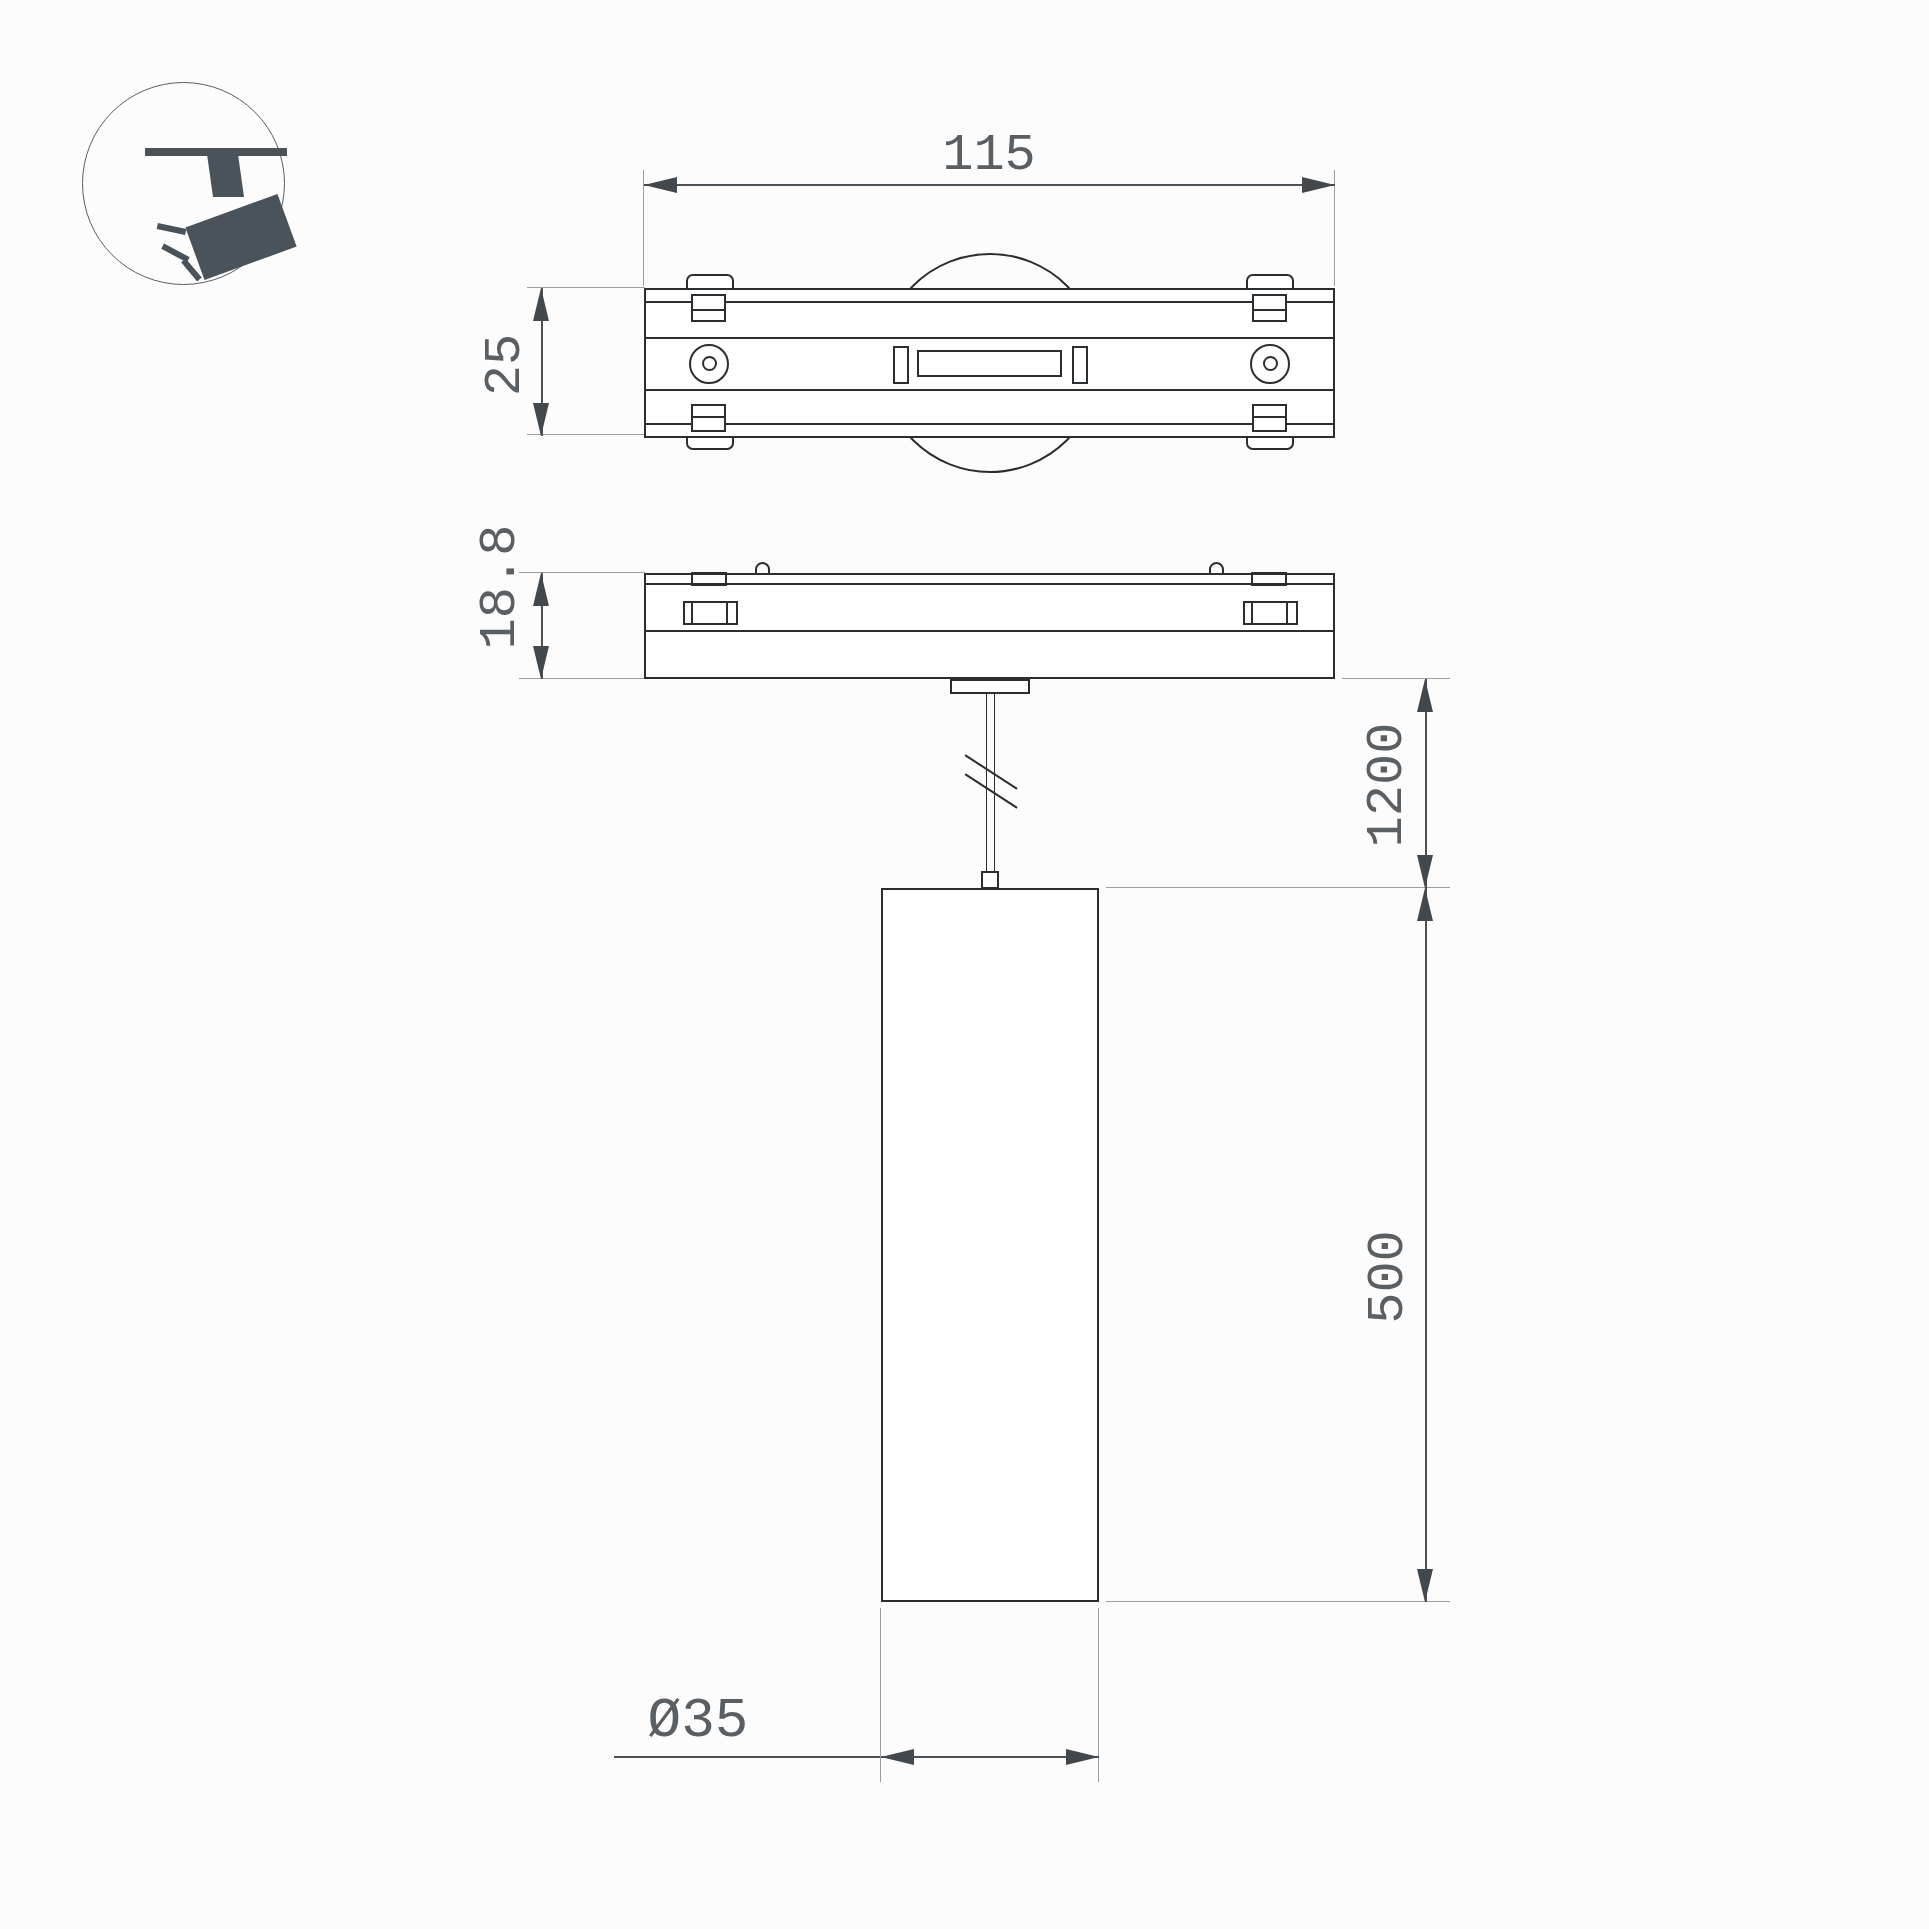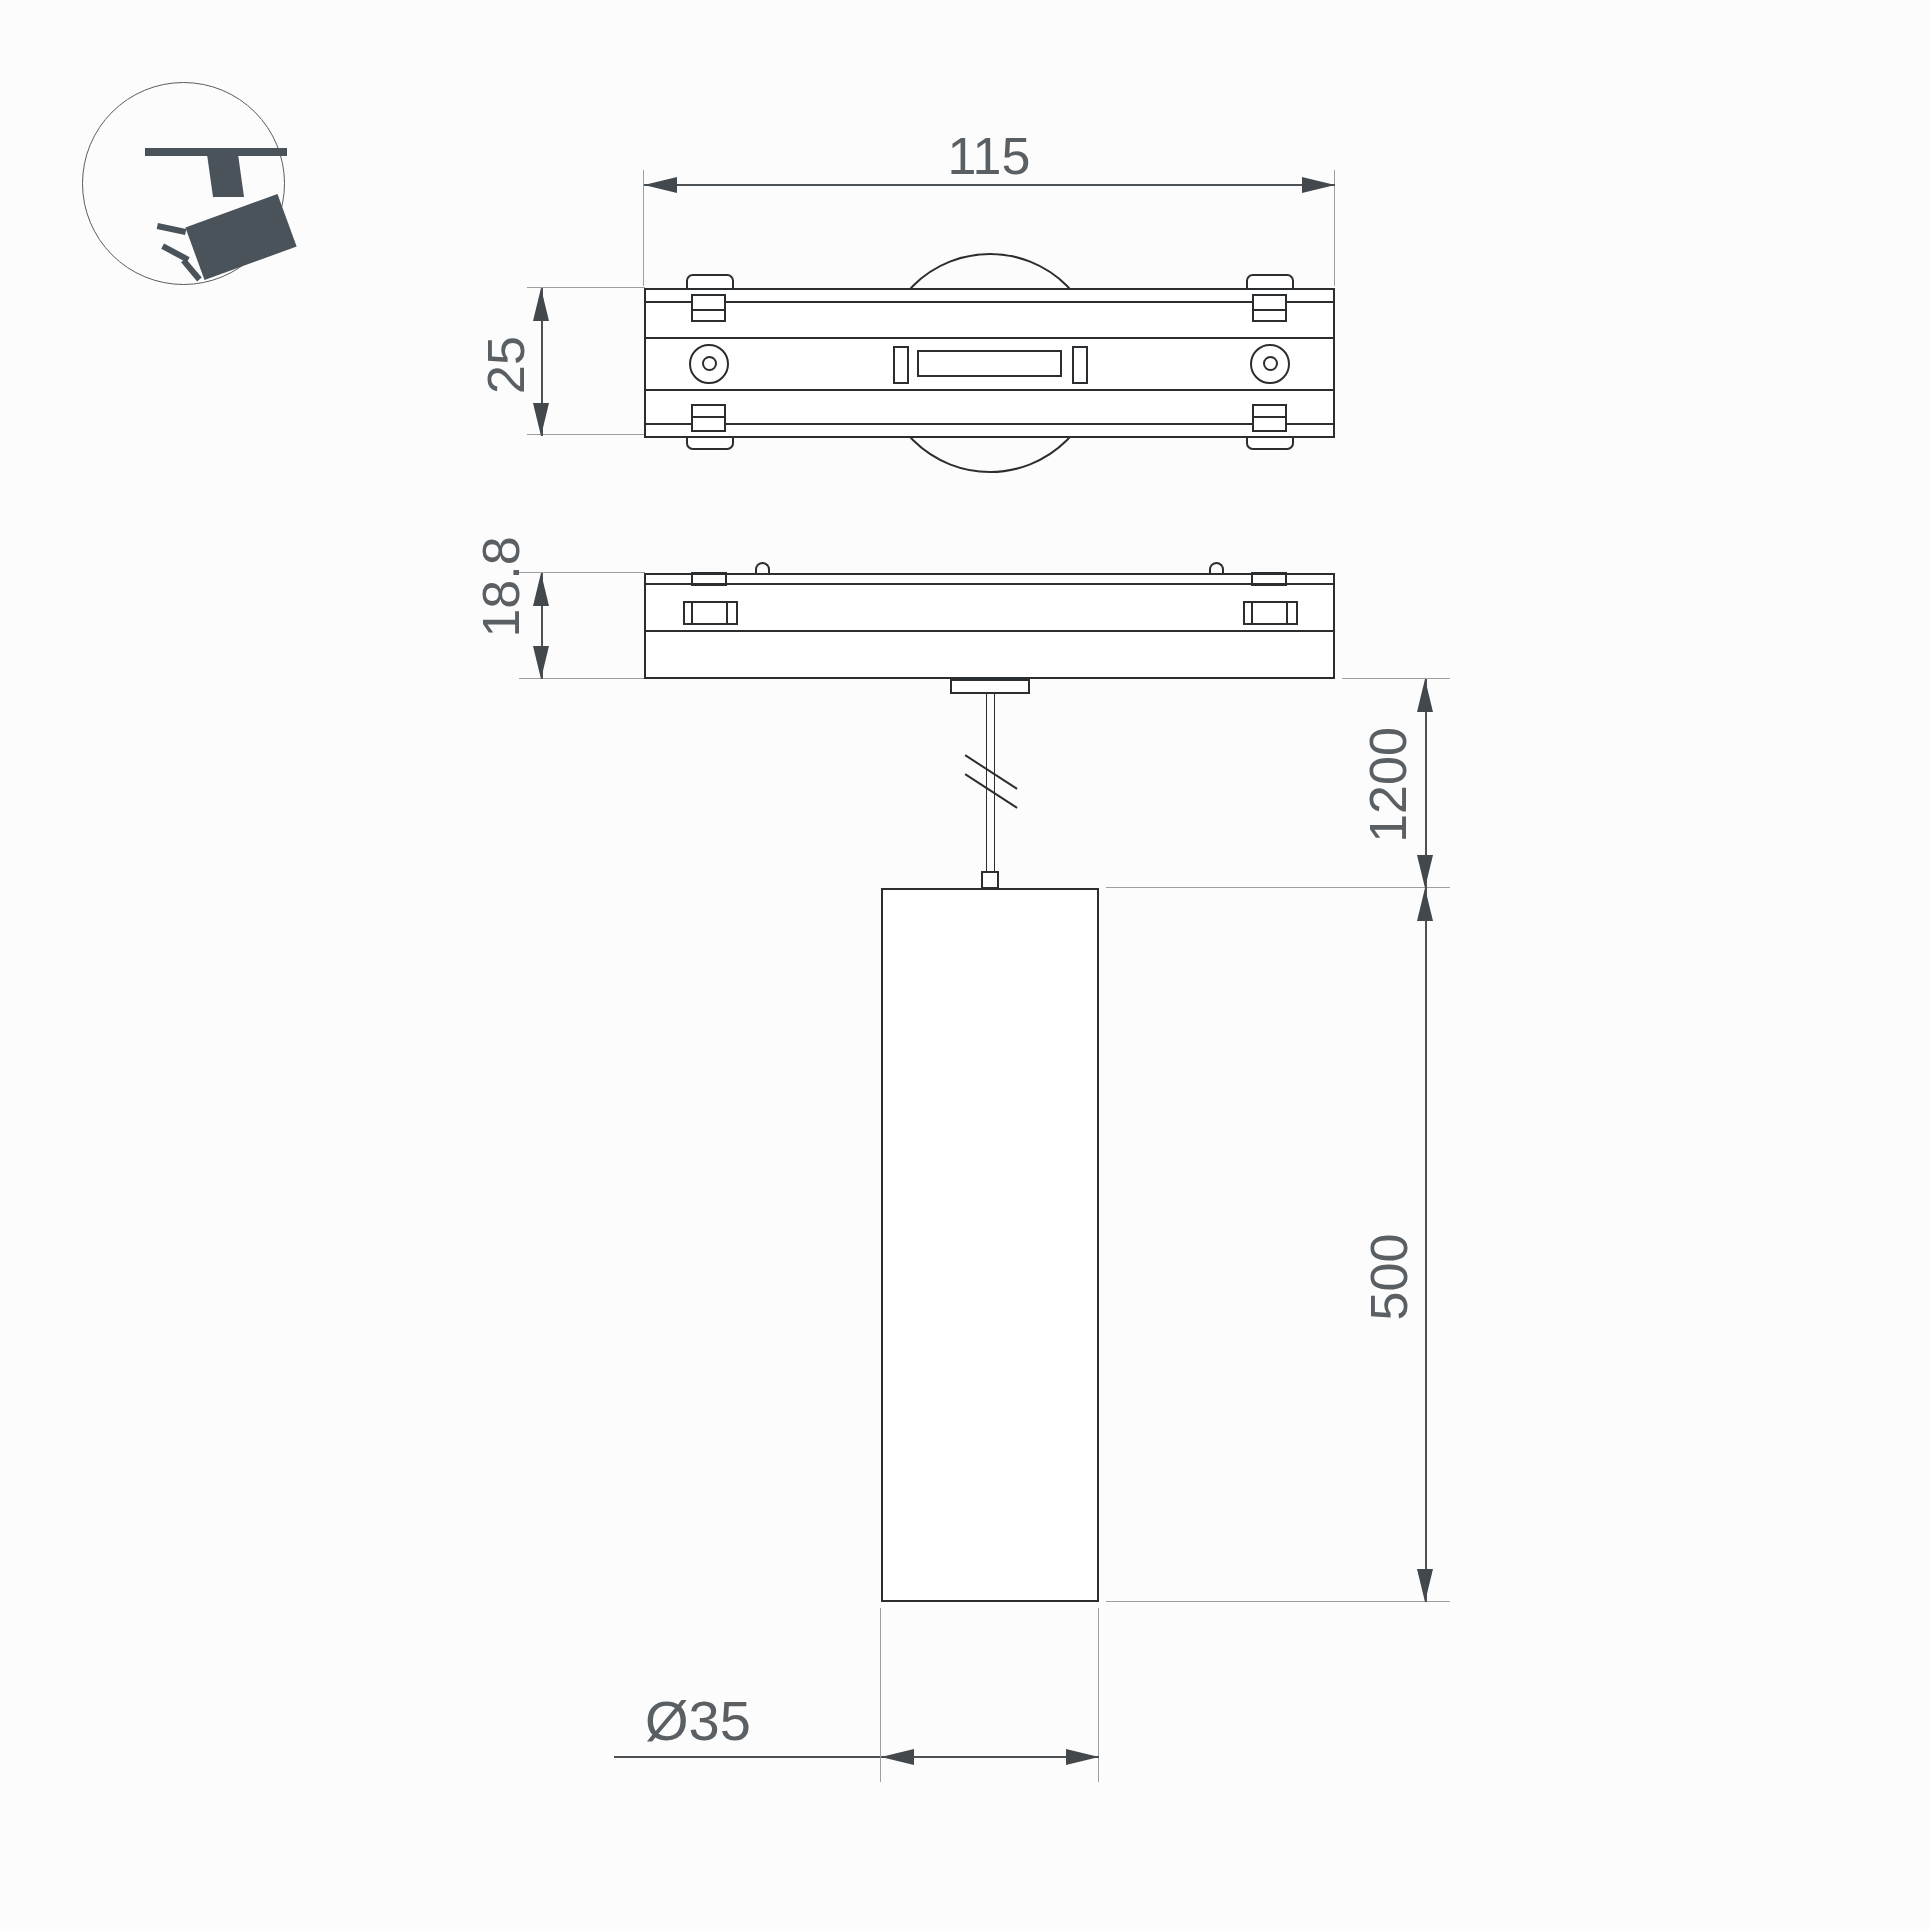--- a/index.html
+++ b/index.html
@@ -1,21 +1,21 @@
 <!DOCTYPE html>
 <html style="--bg: #fcfcfc; --outline: #2b2e31; --dim: #4c5156; --ext: #9e9e9e; --arrow: #43484d; --text: #5a5f63; --icon: #4a525a;"><head>
 <meta charset="utf-8">
 <style>
   :root{
     --bg:#fcfcfc; --outline:#2b2e31; --dim:#4c5156; --ext:#9e9e9e;
     --arrow:#43484d; --text:#5a5f63; --icon:#4a525a;
   }
   html,body{margin:0;padding:0;background:var(--bg);}
   .canvas{position:relative;width:1929px;height:1929px;background:var(--bg);
-          font-family:Liberation Sans, sans-serif;overflow:hidden;}
+          font-family:Liberation Mono, monospace;overflow:hidden;}
   .abs{position:absolute;box-sizing:border-box;}
   .box{border:2.9px solid var(--outline);background:#fff;}
   .box2{border:2.4px solid var(--outline);background:#fff;}
   .nobg{background:transparent;}
   .circle{border-radius:50%;}
   .hline{height:1.9px;background:var(--outline);}
   .hline25{height:2.4px;background:var(--outline);}
   .vline2{width:2.4px;background:var(--outline);}
   .dim-h{height:1.5px;background:var(--dim);}
   .dim-v{width:1.5px;background:var(--dim);}

